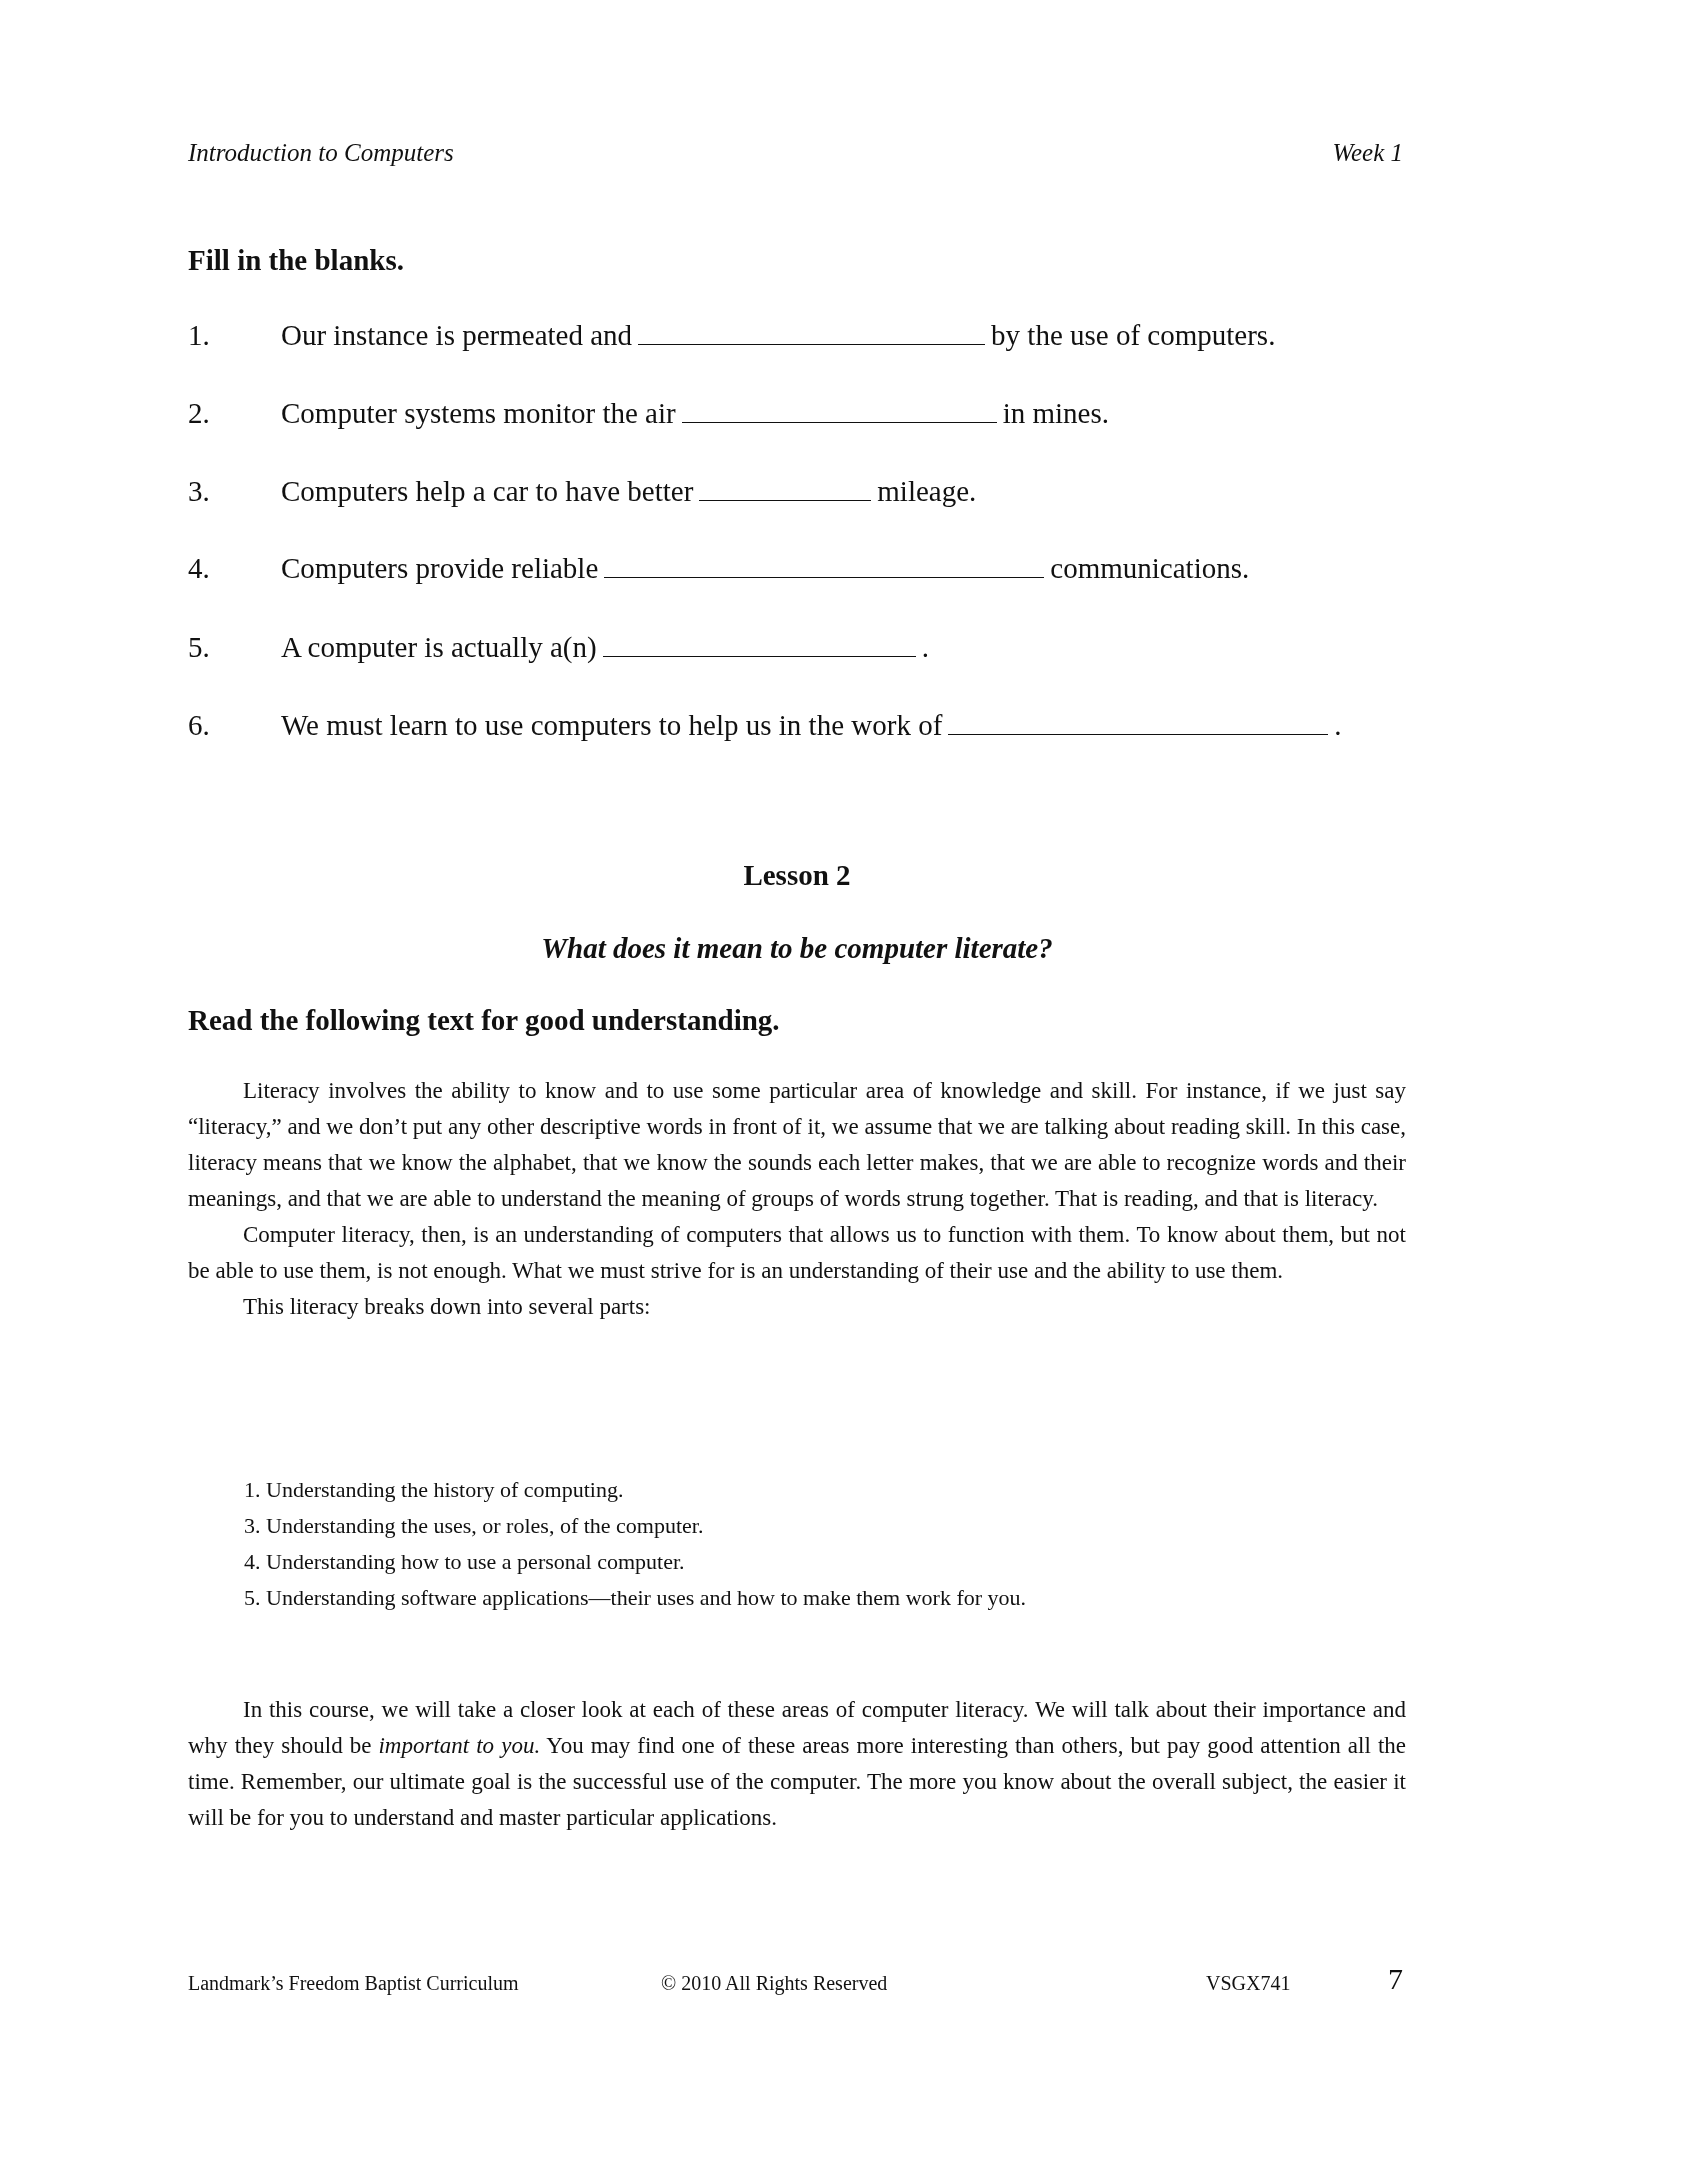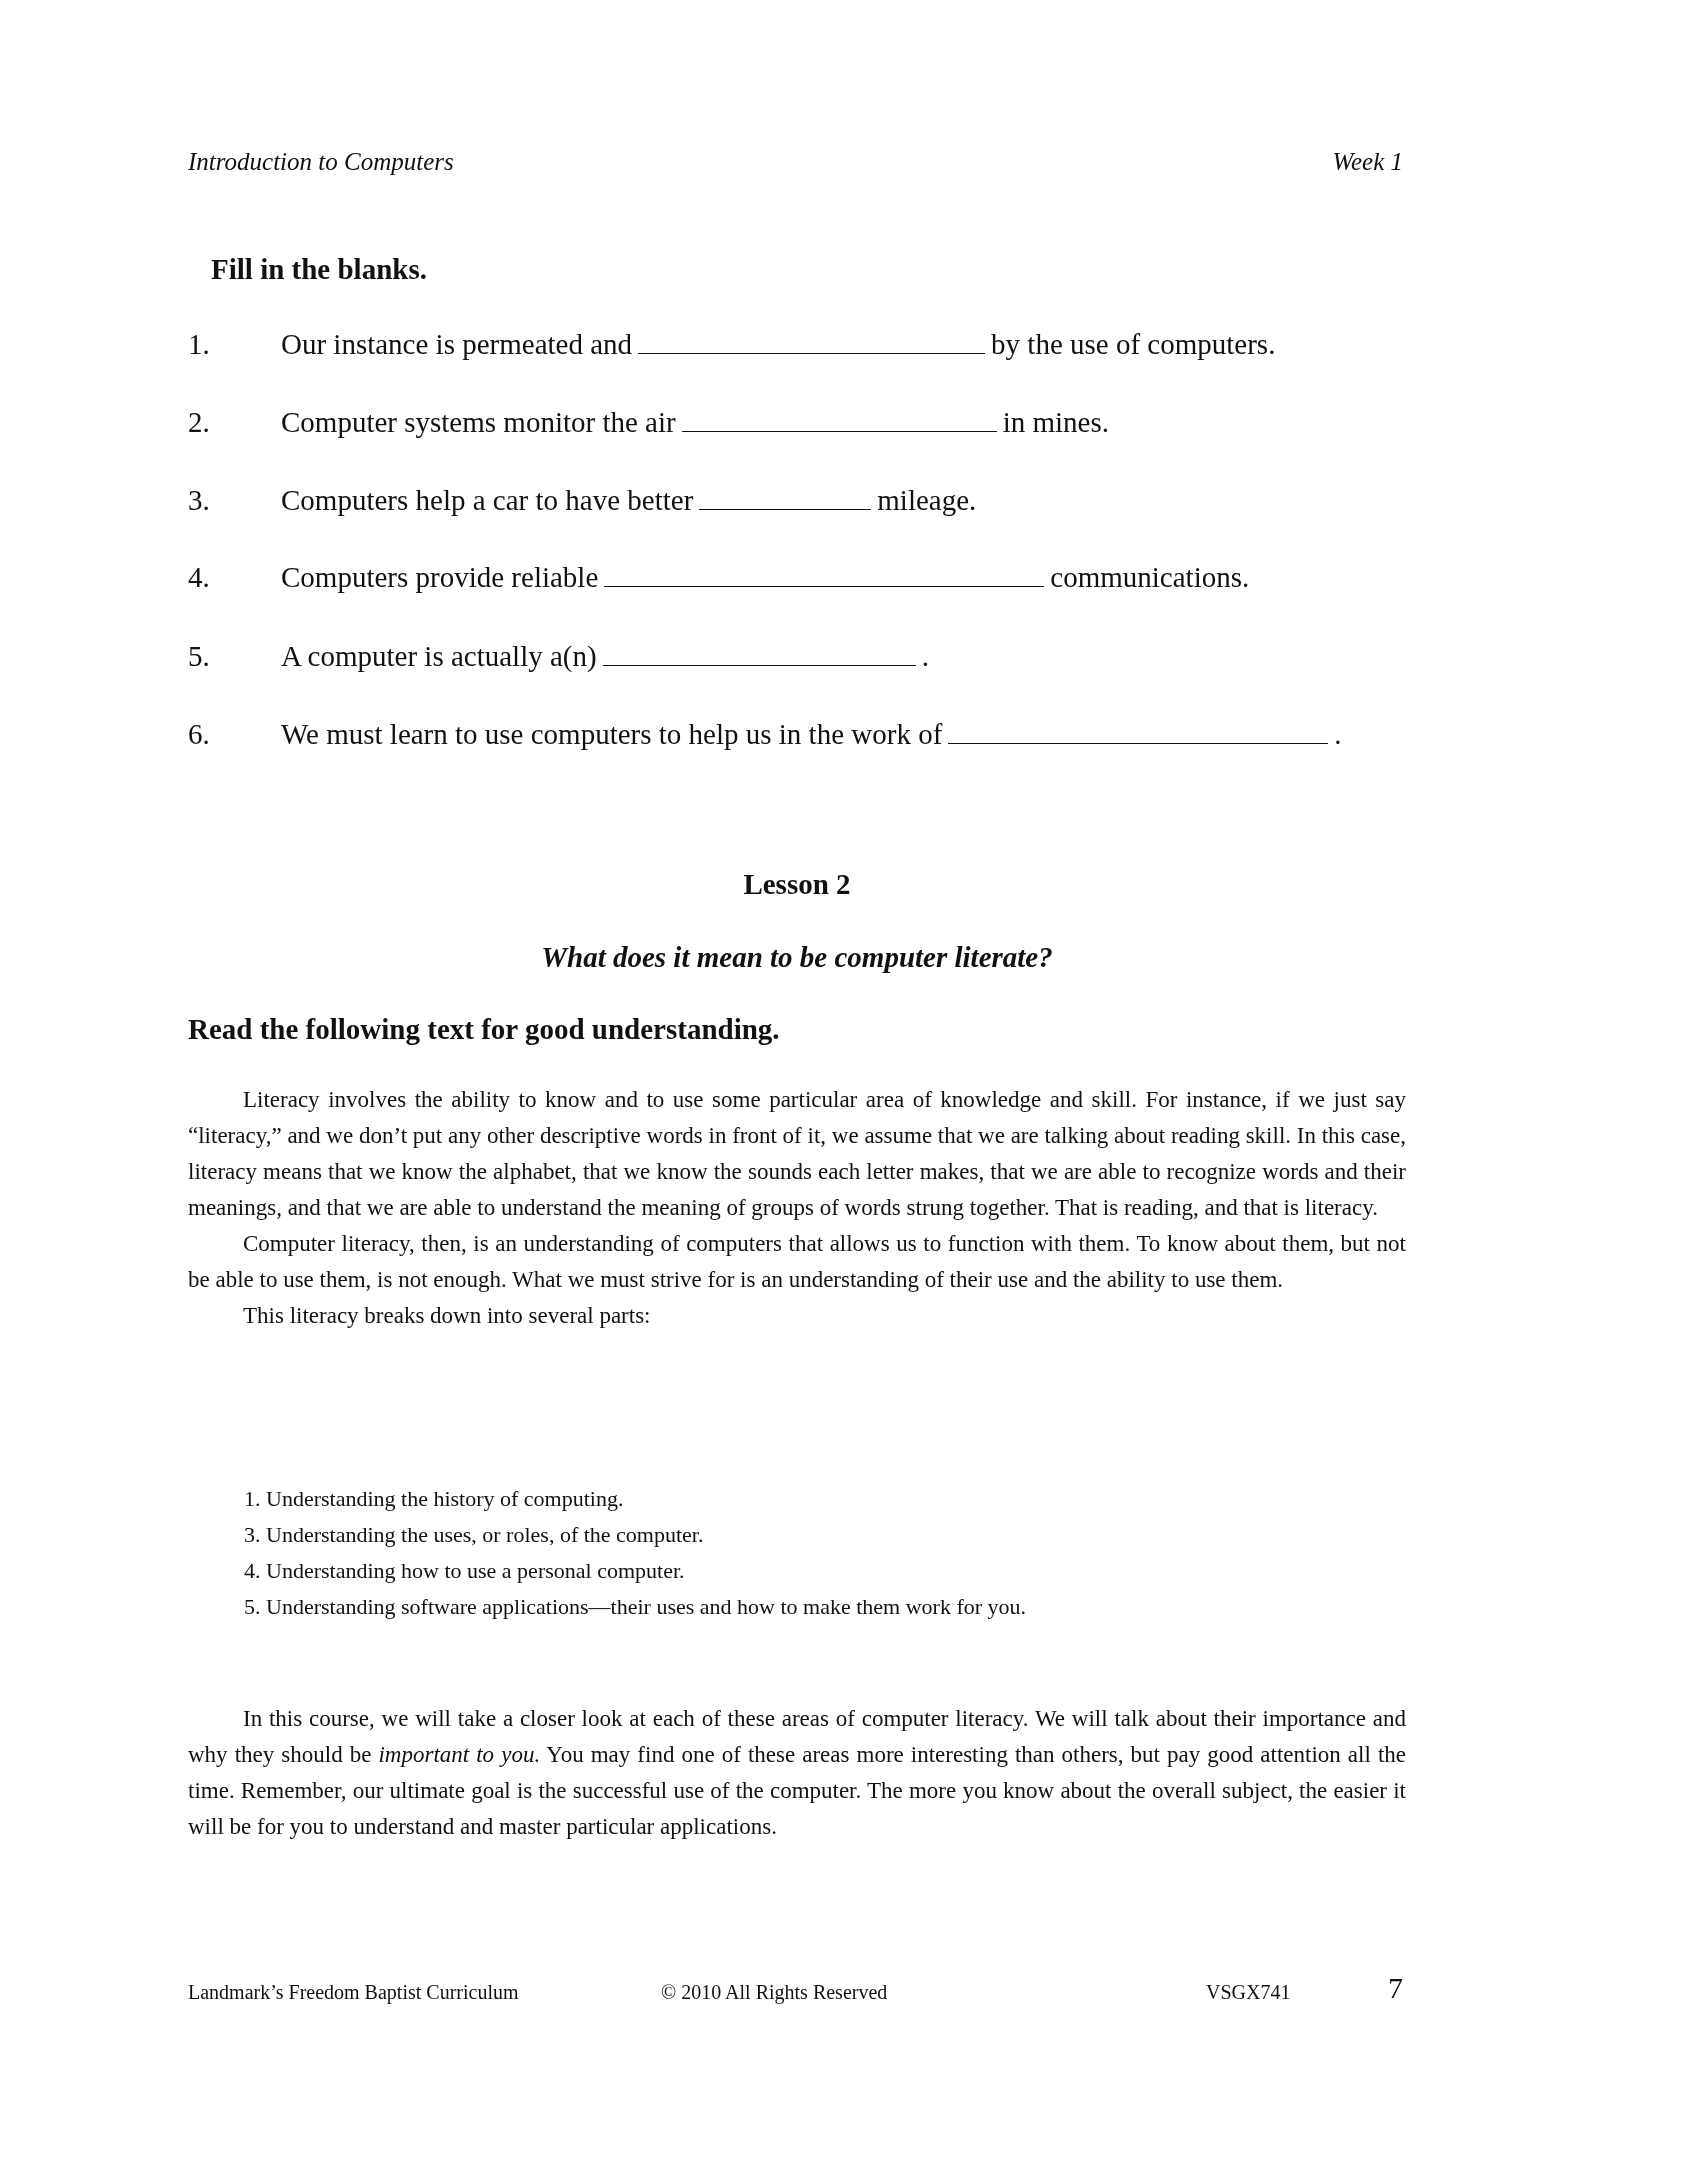--- a/index.html
+++ b/index.html
@@ -1,18 +1,18 @@
 <!DOCTYPE html>
 <html><head>
 <meta charset="utf-8">
 <style>
   html, body { margin: 0; padding: 0; background: #ffffff; }
   body { width: 1683px; height: 2178px; position: relative; overflow: hidden;
          font-family: "Liberation Serif", "DejaVu Serif", serif; color: #111; }
-  .page { position: absolute; left: 0; top: 9px; width: 1683px; height: 1536px; }
+  .page { position: absolute; left: 0; top: 0; width: 1683px; height: 1536px; }
   .hdr { position: absolute; top: 139px; font-style: italic; font-size: 25px; }
   .hdr-left { left: 188px; }
   .hdr-right { right: 280px; }
   .h-bold { position: absolute; left: 188px; font-weight: bold; font-size: 29px; }
   .fib { position: absolute; left: 188px; width: 1218px; font-size: 29px; }
   .fib .num { position: absolute; left: 0; }
   .fib .txt { position: absolute; left: 93px; white-space: nowrap; }
   .blank { display: inline-block; border-bottom: 1.5px solid #111; height: 24px; vertical-align: baseline; margin: 0 6px; }
   .center { position: absolute; left: 188px; width: 1218px; text-align: center; font-size: 29px; }
   .lesson { font-weight: bold; }
@@ -25,21 +25,21 @@
   .pnum { position: absolute; top: 1962px; right: 280px; font-size: 30px; }
 </style>
 </head>
 <body>
 
 <div class="page">
 
   <div class="hdr hdr-left">Introduction to Computers</div>
   <div class="hdr hdr-right">Week 1</div>
 
-  <div class="h-bold" style="top:244px;margin-left:23px;">Fill in the blanks.</div>
+  <div class="h-bold" style="top:244px;">Fill in the blanks.</div>
 
   <div class="fib" style="top:319px;">
     <span class="num">1.</span>
     <span class="txt"><span>Our instance is permeated and</span><span class="blank" style="width:347px;"></span><span>by the use of computers.</span></span>
   </div>
 
   <div class="fib" style="top:397px;">
     <span class="num">2.</span>
     <span class="txt"><span>Computer systems monitor the air</span><span class="blank" style="width:315px;"></span><span>in mines.</span></span>
   </div>

